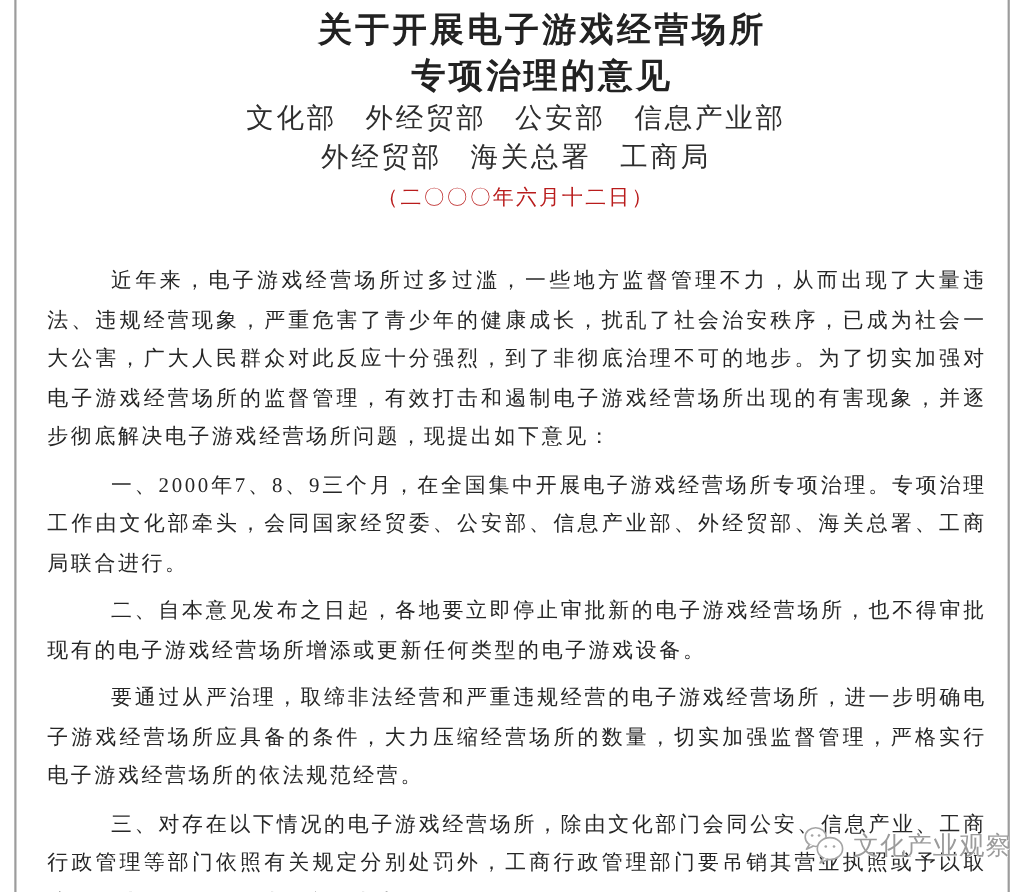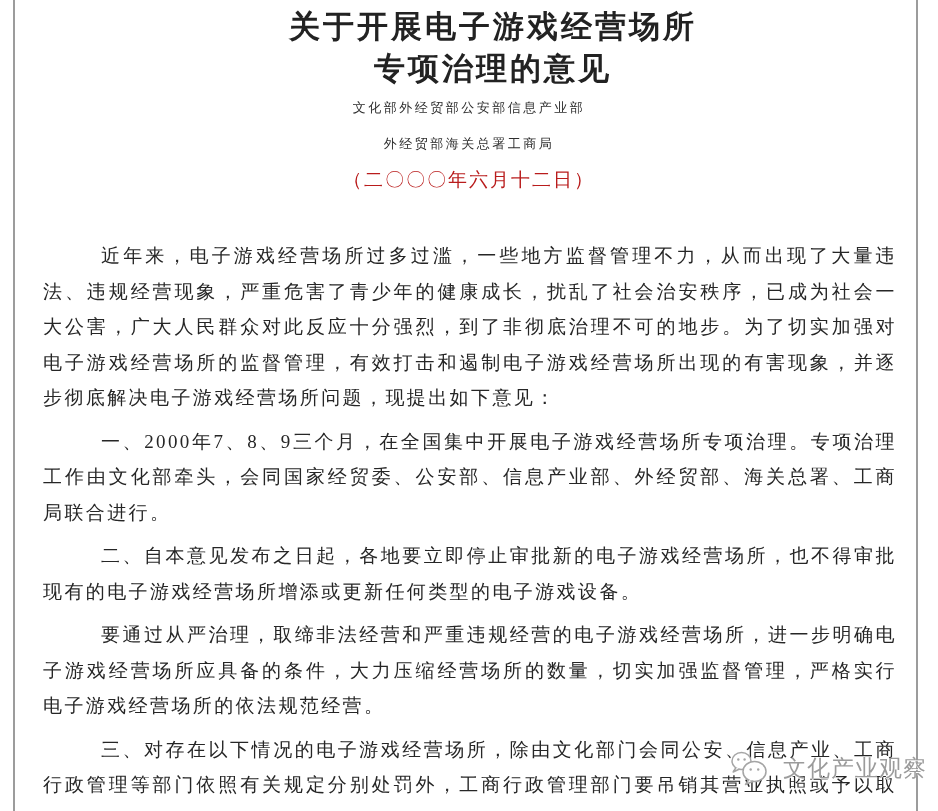--- a/index.html
+++ b/index.html
@@ -39,21 +39,22 @@
     font-size: 31px;
     font-weight: 700;
     line-height: 42px;
     letter-spacing: 3px;
     color: #222222;
     padding-left: 48px;
   }
   .agencies-row {
     display: flex;
     justify-content: center;
-    font-size: 13px;
+    gap: 26px;
+    font-size: 25px;
     line-height: 36px;
     letter-spacing: 2.5px;
     color: #2e2e2e;
     font-family: Liberation Serif, serif;
   }
   .doc-date {
     font-size: 19px;
     line-height: 36px;
     letter-spacing: 2px;
     color: #b91c1c;
@@ -71,21 +72,21 @@
     margin: 8px;
     text-indent: 58px;
   }
 
   .watermark {
     position: absolute;
     left: 730px;
     top: 750px;
     display: flex;
     align-items: center;
-    gap: 15px;
+    gap: 8px;
     color: #9b9b9b;
     font-size: 23px;
     letter-spacing: 1px;
     white-space: nowrap;
     text-shadow: 0 1px 0 #ffffff;
   }
   .watermark svg {
     flex: 0 0 auto;
   }
 </style>

